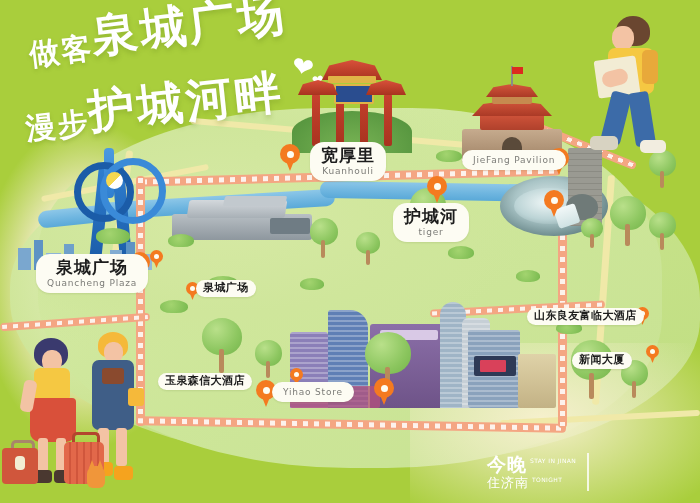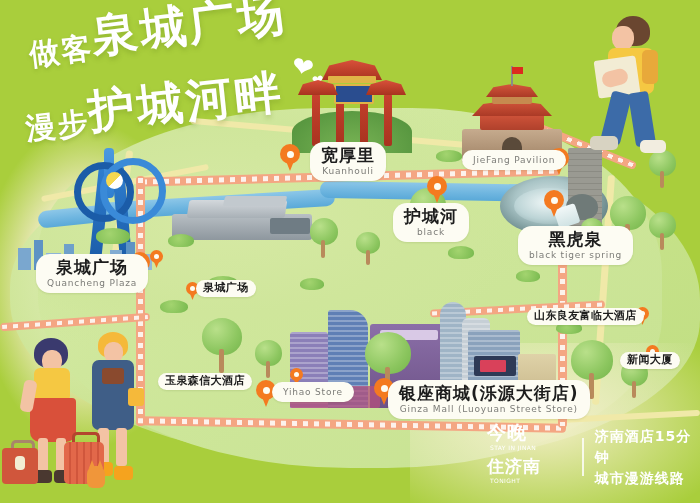--- a/index.html
+++ b/index.html
@@ -132,21 +132,21 @@
   .falls{position:absolute;background:linear-gradient(180deg,#f2f8f8,#cfe2e3);border-radius:3px;}
 
   
   .person{position:absolute;}
   .pp{position:absolute;border-radius:3px;}
 
   
   .footer{position:absolute;left:487px;bottom:12px;display:flex;align-items:center;gap:11px;}
   .brand{color:#fff;line-height:1;}
   .brand .b1{font-size:19px;font-weight:bold;letter-spacing:1px;}
-  .brand .b2{font-size:17px;font-weight:bold;letter-spacing:1px;margin-top:4px;}
+  .brand .b2{font-size:13px;font-weight:normal;letter-spacing:1px;margin-top:4px;}
   .brand-en{font-size:6px;color:#fff;line-height:1.35;letter-spacing:.4px;
     margin-left:3px;display:inline-block;vertical-align:top;margin-top:2px;}
   .divider{width:1.5px;height:38px;background:rgba(255,255,255,.8);}
   .ftxt{color:#fff;font-size:14px;font-weight:bold;line-height:1.5;letter-spacing:1px;}
 </style>
 </head>
 <body>
 
 <div id="poster">
 
@@ -445,60 +445,48 @@
     <div class="cn">宽厚里</div>
     <div class="en">Kuanhouli</div>
   </div>
 
   <div class="lbl" style="left:462px;top:150px;">
     <div class="en">JieFang Pavilion</div>
   </div>
 
   <div class="lbl" style="left:393px;top:203px;">
     <div class="cn">护城河</div>
-    <div class="en">black</div>
-  </div>
-
-  <div class="lbl" style="left:518px;top:226px;">
-    <div class="cn">黑虎泉</div>
-    <div class="en">black tiger spring</div>
-  </div>
+    <div class="en">tiger</div>
+  </div>
+
 
 
   <div class="lbl" style="left:272px;top:382px;">
     <div class="en">Yihao Store</div>
   </div>
 
-  <div class="lbl" style="left:388px;top:380px;">
-    <div class="cn">银座商城(泺源大街店)</div>
-    <div class="en">Ginza Mall (Luoyuan Street Store)</div>
-  </div>
 
   <div class="lbl sm" style="left:196px;top:280px;">
     <div class="cn">泉城广场</div>
   </div>
   <div class="lbl sm" style="left:158px;top:373px;">
     <div class="cn">玉泉森信大酒店</div>
   </div>
   <div class="lbl sm" style="left:527px;top:308px;">
     <div class="cn">山东良友富临大酒店</div>
   </div>
-  <div class="lbl sm" style="left:572px;top:352px;margin-left:48px;">
+  <div class="lbl sm" style="left:572px;top:352px;">
     <div class="cn">新闻大厦</div>
   </div>
 
   <div class="footer">
     <div class="brand">
       <div>
         <span class="b1">今晚</span><span class="brand-en">STAY IN JINAN</span>
       </div>
       <div>
         <span class="b2">住济南</span><span class="brand-en">TONIGHT</span>
       </div>
     </div>
     <div class="divider"></div>
-    <div>
-      <div class="ftxt">济南酒店15分钟</div>
-      <div class="ftxt">城市漫游线路</div>
-    </div>
   </div>
 
 </div>
 
 </body></html>

